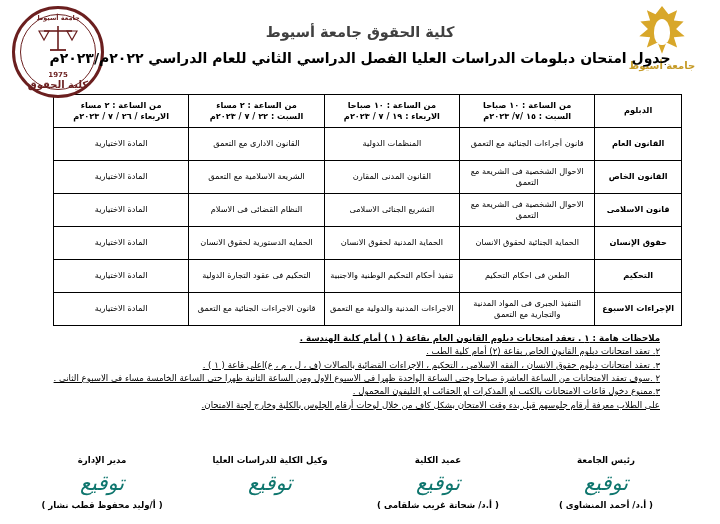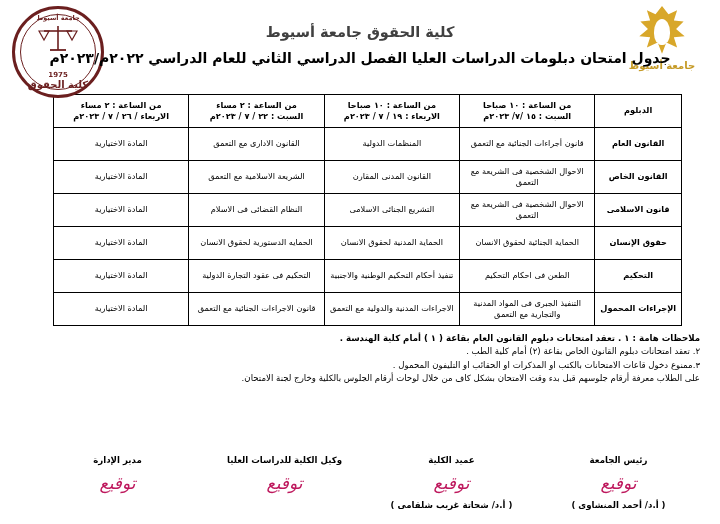--- a/index.html
+++ b/index.html
@@ -145,53 +145,54 @@
   }
   table.sched th.col-diploma,
   table.sched td.col-diploma {
     font-weight: bold;
     width: 13%;
   }
   table.sched .hdr-line { display: block; }
 
   
   .notes {
-    margin: 6px 20px 0 38px;
+    margin: 6px 60px 0 38px;
     font-size: 8.6px;
     line-height: 1.55;
     text-align: right;
+    text-decoration: underline;
   }
   .notes .nline { display: block; }
   .notes .bold { font-weight: bold; }
 
   
   .signatures {
     position: absolute;
     bottom: 12px;
-    left: 34px;
+    left: 18px;
     right: 18px;
     display: flex;
     flex-direction: row-reverse;
     justify-content: flex-start;
   }
   .sig {
     width: 168px;
     text-align: center;
     font-size: 8.6px;
     line-height: 1.5;
   }
   .sig .role { font-weight: bold; margin-bottom: 2px; }
   .sig .scribble {
     height: 30px;
     display: flex;
     align-items: center;
     justify-content: center;
-    color: #be185d;
+    color: #0f766e;
     font-family: "DejaVu Serif", "Liberation Serif", serif;
-    font-size: 17px;
+    font-size: 21px;
     font-style: italic;
   }
   .sig .name { font-weight: bold; }
 </style>
 </head>
 <body>
 
 <div class="header">
 
   <div class="logo-left">
@@ -282,41 +283,44 @@
         <td>المادة الاختيارية</td>
       </tr>
       <tr>
         <td class="col-diploma">التحكيم</td>
         <td>الطعن فى احكام التحكيم</td>
         <td>تنفيذ أحكام التحكيم الوطنية والاجنبية</td>
         <td>التحكيم فى عقود التجارة الدولية</td>
         <td>المادة الاختيارية</td>
       </tr>
       <tr>
-        <td class="col-diploma">الإجراءات المحمول</td>
+        <td class="col-diploma">الإجراءات الاسبوع</td>
         <td>التنفيذ الجبرى فى المواد المدنية والتجارية مع التعمق</td>
         <td>الاجراءات المدنية والدولية مع التعمق</td>
         <td>قانون الاجراءات الجنائية مع التعمق</td>
         <td>المادة الاختيارية</td>
       </tr>
     </tbody>
   </table>
 </div>
 
 <div class="notes">
   <span class="nline bold">ملاحظات هامة : ١ . تعقد امتحانات دبلوم القانون العام بقاعة ( ١ ) أمام كلية الهندسة .</span>
   <span class="nline">٢. تعقد امتحانات دبلوم القانون الخاص بقاعة (٢) أمام كلية الطب .</span>
+  <span class="nline">٣. تعقد امتحانات دبلوم حقوق الانسان ، الفقه الاسلامى ، التحكيم ، الاجراءات القضائية بالصالات (ف ، ل ، م ، ع)اعلى قاعة ( ١ ) .</span>
+  <span class="nline">٢ .سوف تعقد الامتحانات من الساعة العاشرة صباحا وحتى الساعة الواحدة ظهرا فى الاسبوع الاول ومن الساعة الثانية ظهرا حتى الساعة الخامسة مساء فى الاسبوع الثانى .</span>
   <span class="nline">٣.ممنوع دخول قاعات الامتحانات بالكتب او المذكرات او الحقائب او التليفون المحمول .</span>
   <span class="nline">على الطلاب معرفة أرقام جلوسهم قبل بدء وقت الامتحان بشكل كاف من خلال لوحات أرقام الجلوس بالكلية وخارج لجنة الامتحان.</span>
 </div>
 
 <div class="signatures">
   <div class="sig">
     <div class="role">مدير الإدارة</div>
     <div class="scribble">توقيع</div>
+    <div class="name">( أ/وليد محفوظ قطب نشار )</div>
   </div>
   <div class="sig">
     <div class="role">وكيل الكلية للدراسات العليا</div>
     <div class="scribble">توقيع</div>
   </div>
   <div class="sig">
     <div class="role">عميد الكلية</div>
     <div class="scribble">توقيع</div>
     <div class="name">( أ.د/ شحاتة غريب شلقامى )</div>
   </div>

